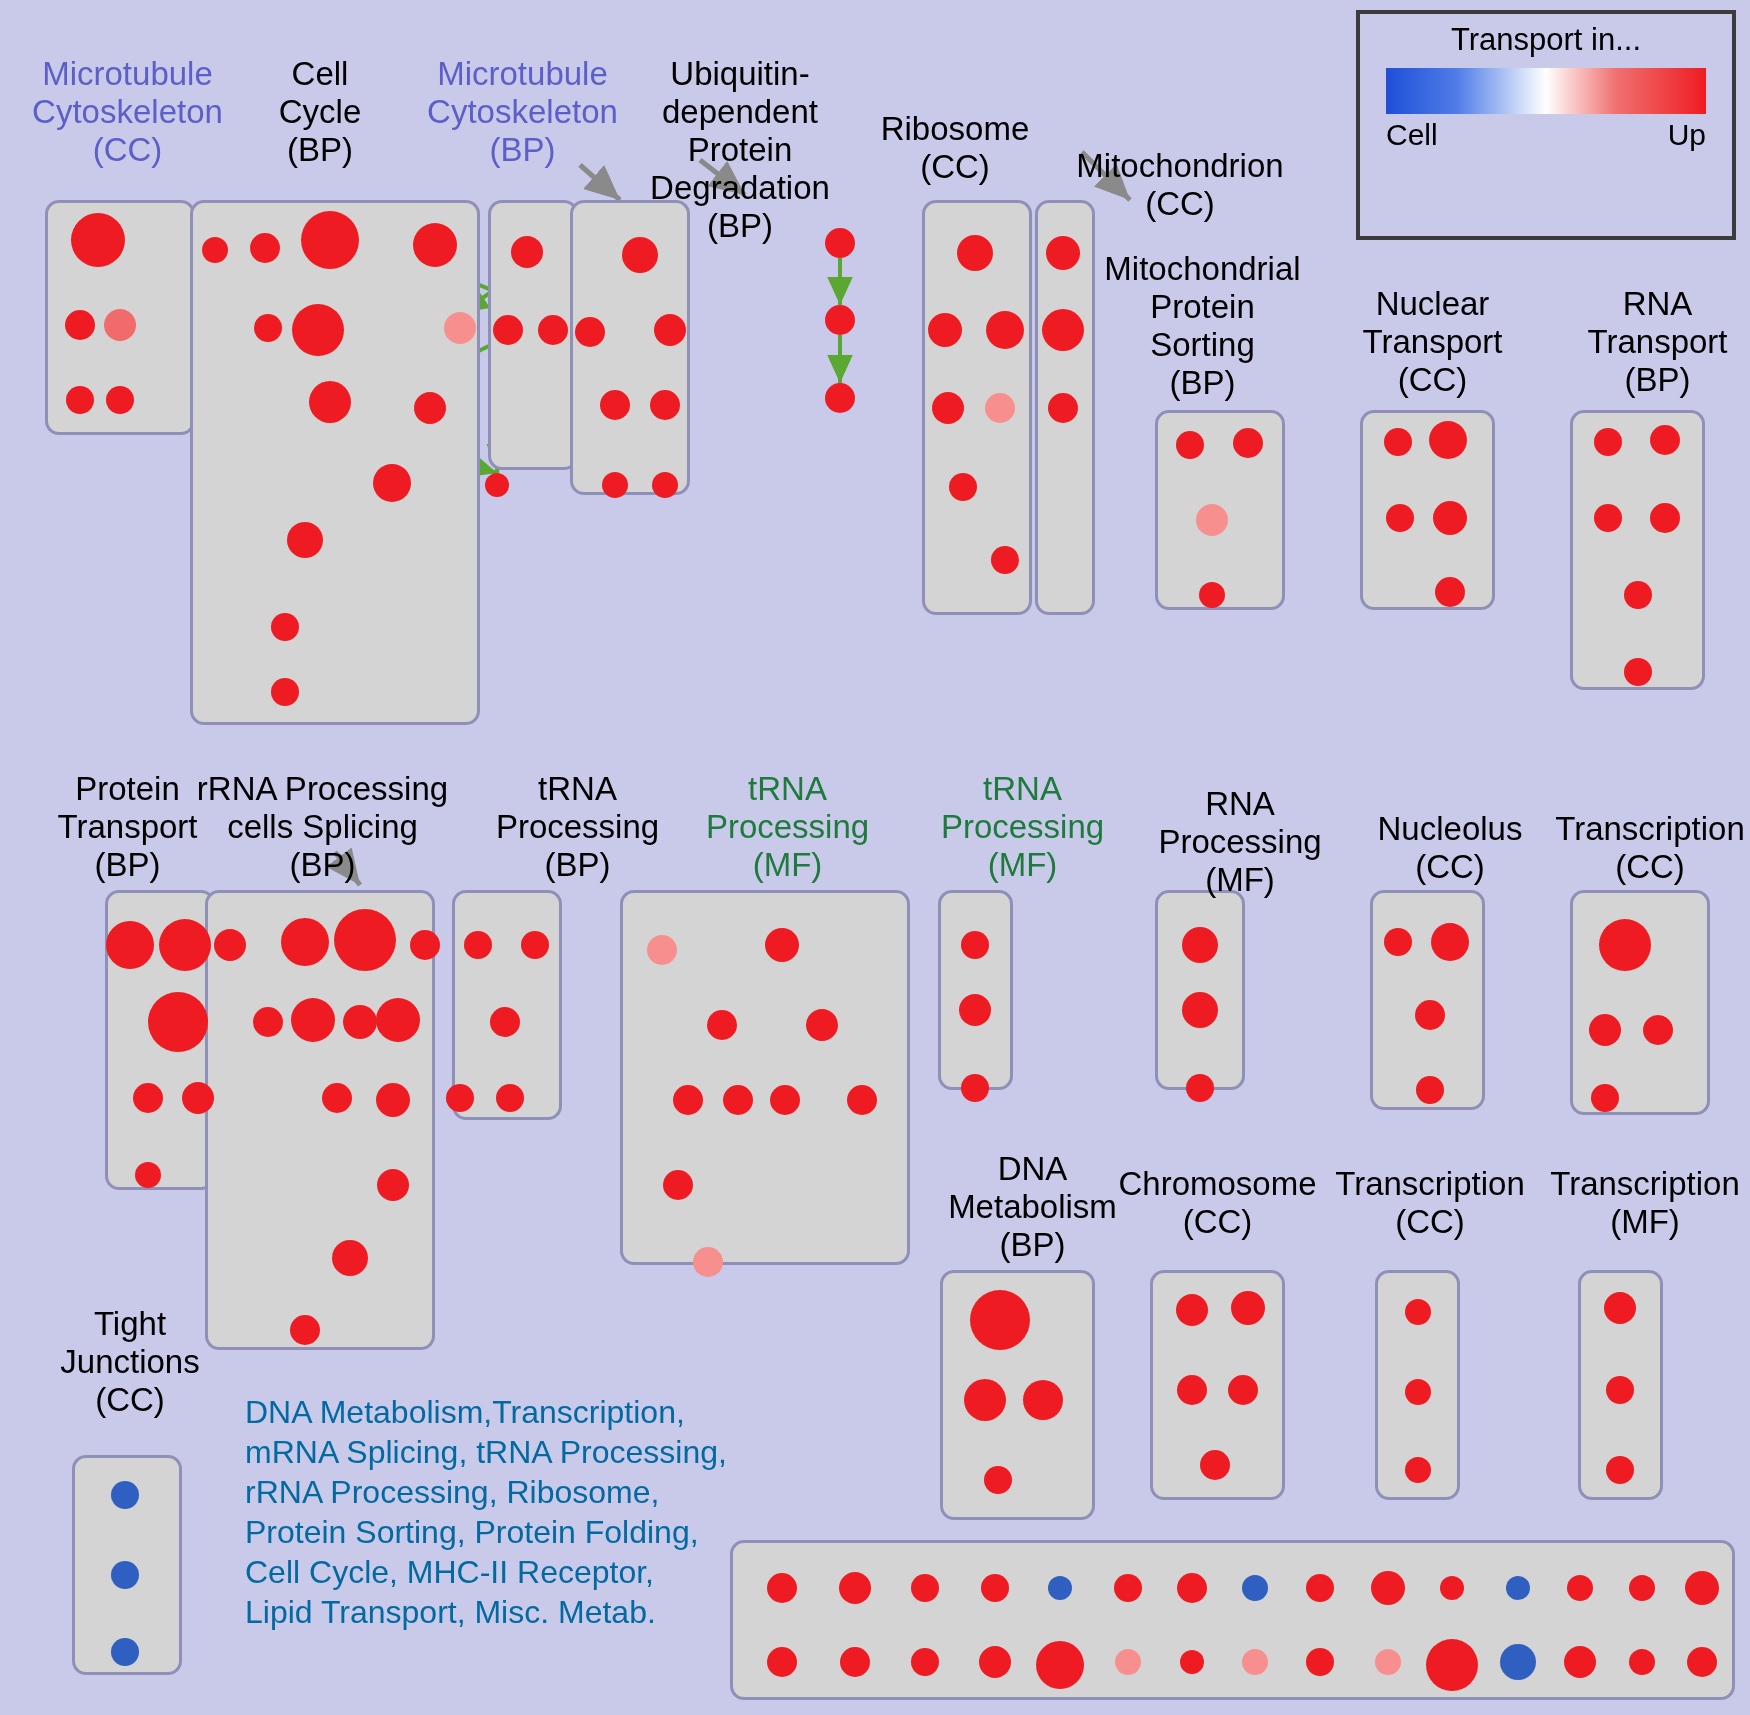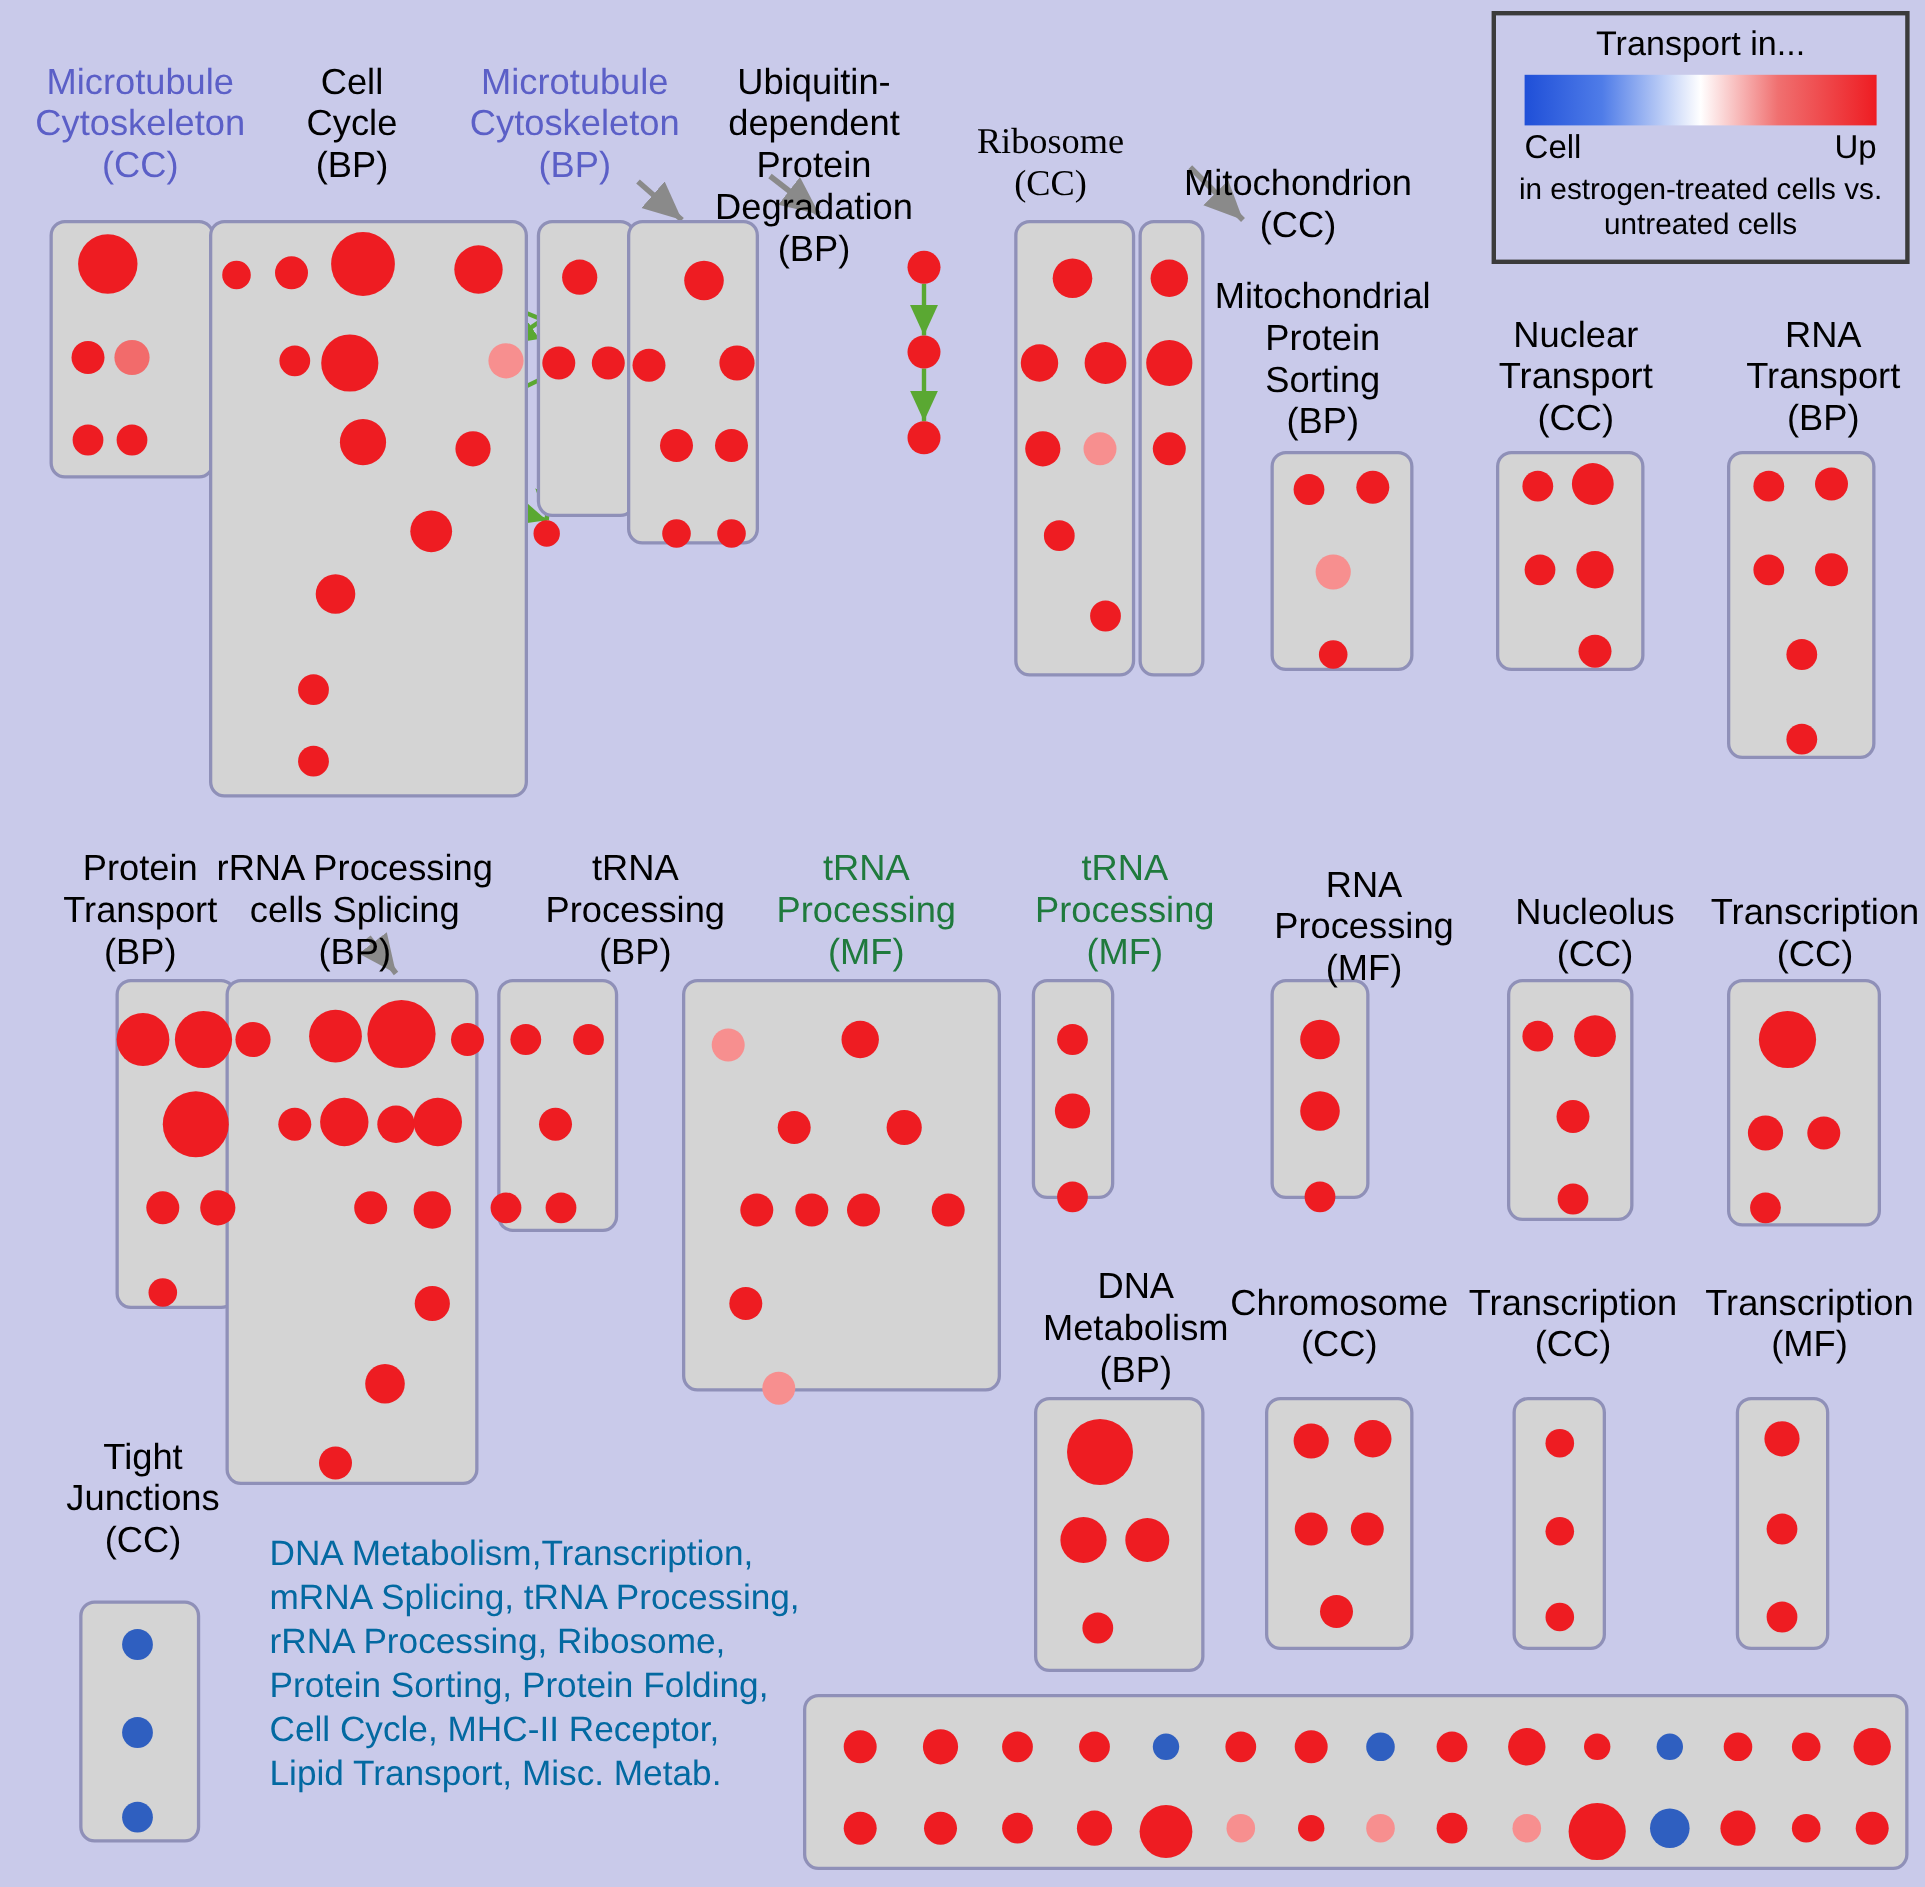--- a/index.html
+++ b/index.html
@@ -211,21 +211,21 @@
       <div class="cluster-label cc-blue" style="left: 415px; top: 55px; width: 215px;">Microtubule
 Cytoskeleton
 (BP)</div>
       <div class="cluster-box" style="left: 570px; top: 200px; width: 120px; height: 295px;"></div>
       <div class="cluster-label " style="left: 640px; top: 55px; width: 200px;">Ubiquitin-
 dependent
 Protein
 Degradation
 (BP)</div>
       <div class="cluster-box" style="left: 922px; top: 200px; width: 110px; height: 415px;"></div>
-      <div class="cluster-label " style="left: 860px; top: 110px; width: 190px; font-family: Liberation Serif, serif;">Ribosome
+      <div class="cluster-label " style="left: 860px; top: 110px; width: 190px;">Ribosome
 (CC)</div>
       <div class="cluster-box" style="left: 1035px; top: 200px; width: 60px; height: 415px;"></div>
       <div class="cluster-label " style="left: 1065px; top: 110px; width: 230px; margin-top: 37px;">Mitochondrion
 (CC)</div>
       <div class="cluster-box" style="left: 1155px; top: 410px; width: 130px; height: 200px;"></div>
       <div class="cluster-label " style="left: 1100px; top: 250px; width: 205px;">Mitochondrial
 Protein
 Sorting
 (BP)</div>
       <div class="cluster-box" style="left: 1360px; top: 410px; width: 135px; height: 200px;"></div>
@@ -448,17 +448,15 @@
 Cell Cycle, MHC-II Receptor,
 Lipid Transport, Misc. Metab.</div>
 
   <div class="legend">
     <div class="legend-title">Transport in...</div>
     <div class="legend-bar"></div>
     <div class="legend-ends">
       <span>Cell</span>
       <span>Up</span>
     </div>
-    <div class="legend-sub">in estrogen-treated cells
-vs. untreated cells</div>
   </div>
 
 </div>
 
 </body></html>

